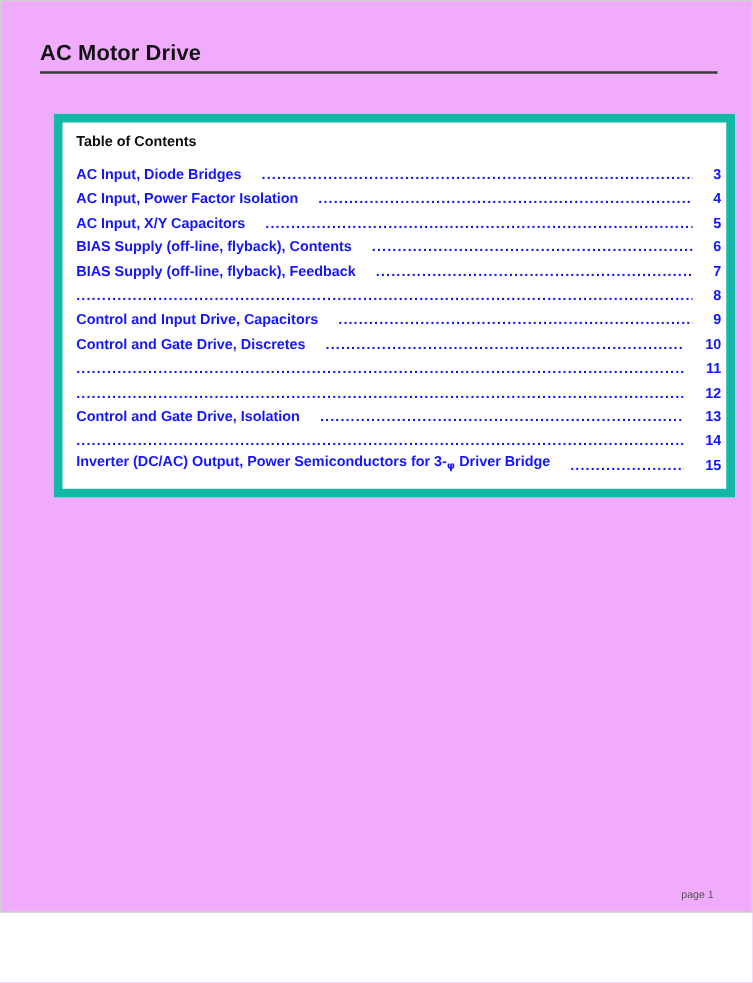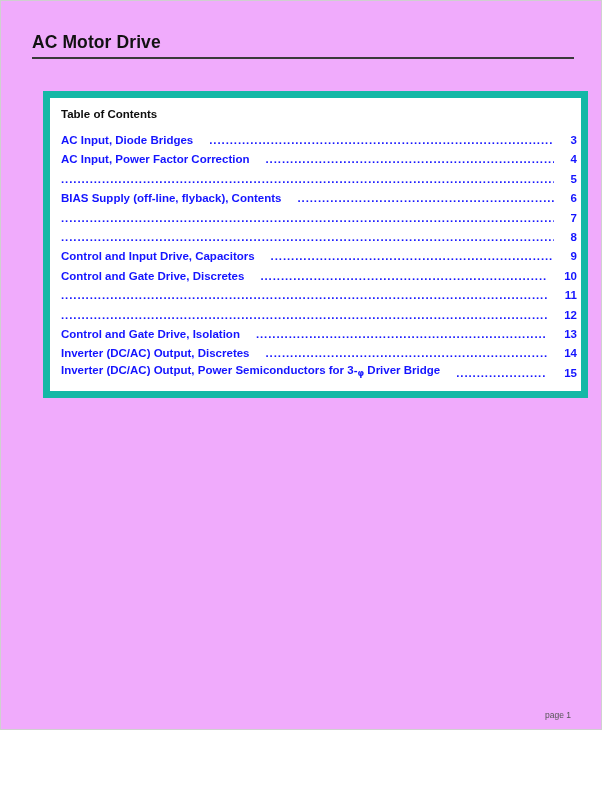--- a/index.html
+++ b/index.html
@@ -142,34 +142,36 @@
 
   <div class="toc-box">
     <div class="toc-heading">Table of Contents</div>
     <ul class="toc-list">
         <li class="toc-item">
           <span class="toc-label">AC Input, Diode Bridges</span>
           <span class="toc-dots">...........................................................................................................................................</span>
           <span class="toc-page">3</span>
         </li>
         <li class="toc-item">
-          <span class="toc-label">AC Input, Power Factor Correction</span>
+          <span class="toc-label">AC Input, Power Factor Isolation</span>
           <span class="toc-dots">...........................................................................................................................................</span>
           <span class="toc-page">4</span>
         </li>
         <li class="toc-item">
+          <span class="toc-label">AC Input, X/Y Capacitors</span>
           <span class="toc-dots">...........................................................................................................................................</span>
           <span class="toc-page">5</span>
         </li>
         <li class="toc-item">
           <span class="toc-label">BIAS Supply (off-line, flyback), Contents</span>
           <span class="toc-dots">...........................................................................................................................................</span>
           <span class="toc-page">6</span>
         </li>
         <li class="toc-item">
+          <span class="toc-label">BIAS Supply (off-line, flyback), Feedback</span>
           <span class="toc-dots">...........................................................................................................................................</span>
           <span class="toc-page">7</span>
         </li>
         <li class="toc-item">
           <span class="toc-dots">...........................................................................................................................................</span>
           <span class="toc-page">8</span>
         </li>
         <li class="toc-item">
           <span class="toc-label">Control and Input Drive, Capacitors</span>
           <span class="toc-dots">...........................................................................................................................................</span>
@@ -187,21 +189,20 @@
         <li class="toc-item">
           <span class="toc-dots">...........................................................................................................................................</span>
           <span class="toc-page">12</span>
         </li>
         <li class="toc-item">
           <span class="toc-label">Control and Gate Drive, Isolation</span>
           <span class="toc-dots">...........................................................................................................................................</span>
           <span class="toc-page">13</span>
         </li>
         <li class="toc-item">
-          <span class="toc-label">Inverter (DC/AC) Output, Discretes</span>
           <span class="toc-dots">...........................................................................................................................................</span>
           <span class="toc-page">14</span>
         </li>
         <li class="toc-item">
           <span class="toc-label">Inverter (DC/AC) Output, Power Semiconductors for 3-<span class="phase-sym">φ</span> Driver Bridge</span>
           <span class="toc-dots">...........................................................................................................................................</span>
           <span class="toc-page">15</span>
         </li>
       </ul>
   </div>

